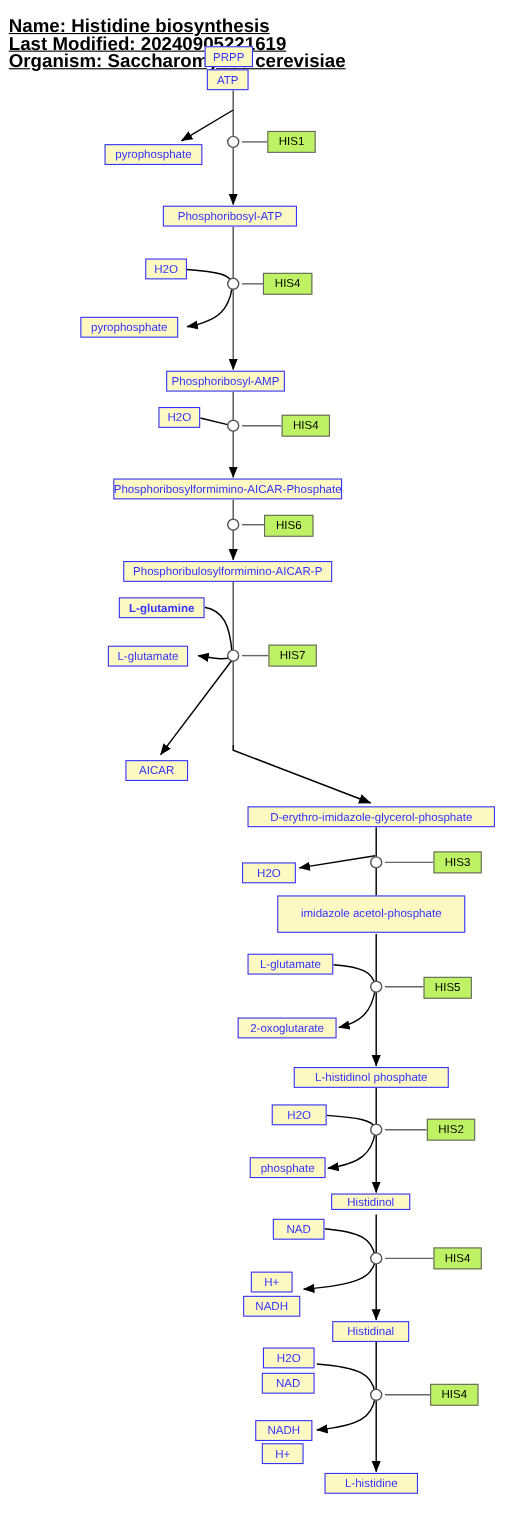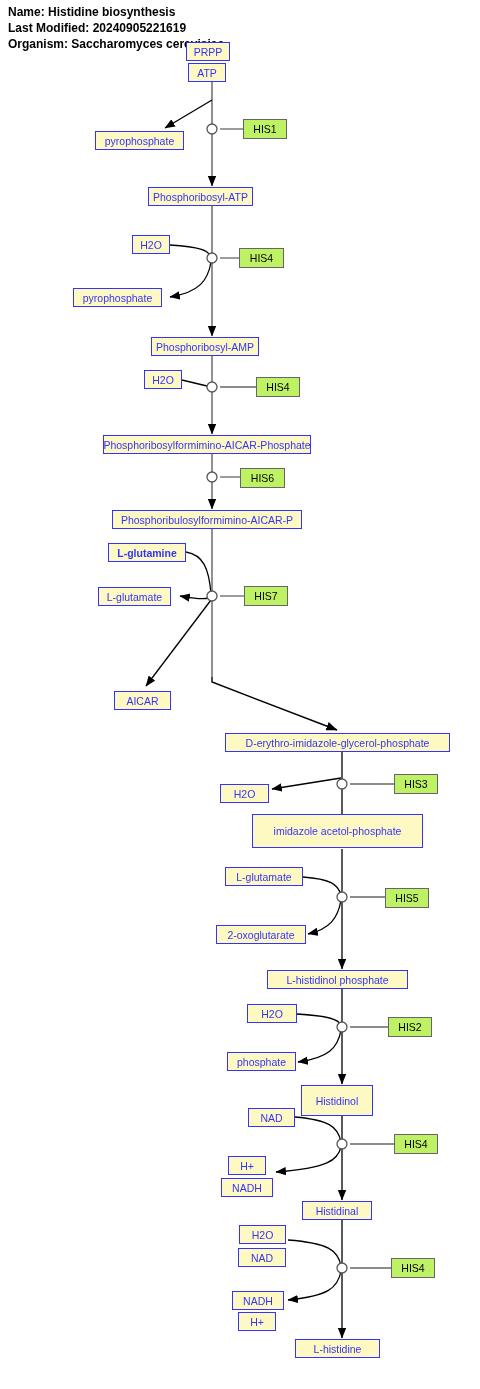--- a/index.html
+++ b/index.html
@@ -1,20 +1,20 @@
 <!DOCTYPE html>
 <html><head>
 <meta charset="utf-8">
 <style>
   html,body{margin:0;padding:0;background:#ffffff;}
   body{width:480px;height:1389px;position:relative;overflow:hidden;
        font-family:"Liberation Sans","DejaVu Sans",sans-serif;}
 
-  #header{position:absolute;left:8px;top:4px;font-size:12px;font-weight:bold;
-          color:#000;line-height:16px;white-space:nowrap;}
+  #header{position:absolute;left:8px;top:16px;font-size:17px;font-weight:bold;
+          color:#000;line-height:16px;white-space:nowrap;text-decoration:underline;}
   #header div{white-space:nowrap;}
 
   .node{position:absolute;box-sizing:border-box;display:flex;align-items:center;
         justify-content:center;white-space:nowrap;}
 
   .met{border:1.4px solid #3333ff;color:#3333ff;background:#fef9c3;
        font-size:10.5px;height:19px;}
   .enz{border:1.4px solid #666666;color:#000000;background:#bef264;
        font-size:10.5px;height:20px;}
 
@@ -96,39 +96,39 @@
       <circle cx="342" cy="1027" r="5" fill="#ffffff" stroke="#555555" stroke-width="1.3"></circle>
       <circle cx="342" cy="1144" r="5" fill="#ffffff" stroke="#555555" stroke-width="1.3"></circle>
       <circle cx="342" cy="1268" r="5" fill="#ffffff" stroke="#555555" stroke-width="1.3"></circle>
     </g>
 </svg>
 
 <div id="nodes">
     <div class="node met" style="left: 186px; top: 42px; width: 44px; height: 19px;">PRPP</div>
     <div class="node met" style="left: 188px; top: 63px; width: 38px; height: 19px;">ATP</div>
     <div class="node met" style="left: 95px; top: 131px; width: 89px; height: 19px;">pyrophosphate</div>
-    <div class="node met" style="left: 148px; top: 187px; width: 105px; height: 19px;">Phosphoribosyl-ATP</div>
+    <div class="node met" style="left: 148px; top: 187px; width: 122px; height: 19px;">Phosphoribosyl-ATP</div>
     <div class="node met" style="left: 132px; top: 235px; width: 38px; height: 19px;">H2O</div>
     <div class="node met" style="left: 73px; top: 288px; width: 89px; height: 19px;">pyrophosphate</div>
     <div class="node met" style="left: 151px; top: 337px; width: 108px; height: 19px;">Phosphoribosyl-AMP</div>
     <div class="node met" style="left: 144px; top: 370px; width: 38px; height: 19px;">H2O</div>
     <div class="node met" style="left: 103px; top: 435px; width: 208px; height: 19px;">Phosphoribosylformimino-AICAR-Phosphate</div>
     <div class="node met" style="left: 112px; top: 510px; width: 190px; height: 19px;">Phosphoribulosylformimino-AICAR-P</div>
     <div class="node met" style="left: 108px; top: 543px; width: 78px; height: 19px; font-weight: bold;">L-glutamine</div>
     <div class="node met" style="left: 98px; top: 587px; width: 73px; height: 19px;">L-glutamate</div>
     <div class="node met" style="left: 114px; top: 691px; width: 57px; height: 19px;">AICAR</div>
     <div class="node met" style="left: 225px; top: 733px; width: 225px; height: 19px;">D-erythro-imidazole-glycerol-phosphate</div>
     <div class="node met" style="left: 220px; top: 784px; width: 49px; height: 19px;">H2O</div>
     <div class="node met" style="left: 252px; top: 814px; width: 171px; height: 34px;">imidazole acetol-phosphate</div>
     <div class="node met" style="left: 225px; top: 867px; width: 78px; height: 19px;">L-glutamate</div>
     <div class="node met" style="left: 216px; top: 925px; width: 90px; height: 19px;">2-oxoglutarate</div>
     <div class="node met" style="left: 267px; top: 970px; width: 141px; height: 19px;">L-histidinol phosphate</div>
     <div class="node met" style="left: 247px; top: 1004px; width: 50px; height: 19px;">H2O</div>
     <div class="node met" style="left: 227px; top: 1052px; width: 69px; height: 19px;">phosphate</div>
-    <div class="node met" style="left: 301px; top: 1085px; width: 72px; height: 31px;">Histidinol</div>
+    <div class="node met" style="left: 301px; top: 1085px; width: 72px; height: 15px;">Histidinol</div>
     <div class="node met" style="left: 248px; top: 1108px; width: 47px; height: 19px;">NAD</div>
     <div class="node met" style="left: 228px; top: 1156px; width: 38px; height: 19px;">H+</div>
     <div class="node met" style="left: 221px; top: 1178px; width: 52px; height: 19px;">NADH</div>
     <div class="node met" style="left: 302px; top: 1201px; width: 70px; height: 19px;">Histidinal</div>
     <div class="node met" style="left: 239px; top: 1225px; width: 47px; height: 19px;">H2O</div>
     <div class="node met" style="left: 238px; top: 1248px; width: 48px; height: 19px;">NAD</div>
     <div class="node met" style="left: 232px; top: 1291px; width: 52px; height: 19px;">NADH</div>
     <div class="node met" style="left: 238px; top: 1312px; width: 38px; height: 19px;">H+</div>
     <div class="node met" style="left: 295px; top: 1339px; width: 85px; height: 19px;">L-histidine</div>
     <div class="node enz" style="left: 243px; top: 119px; width: 44px; height: 20px;">HIS1</div>

